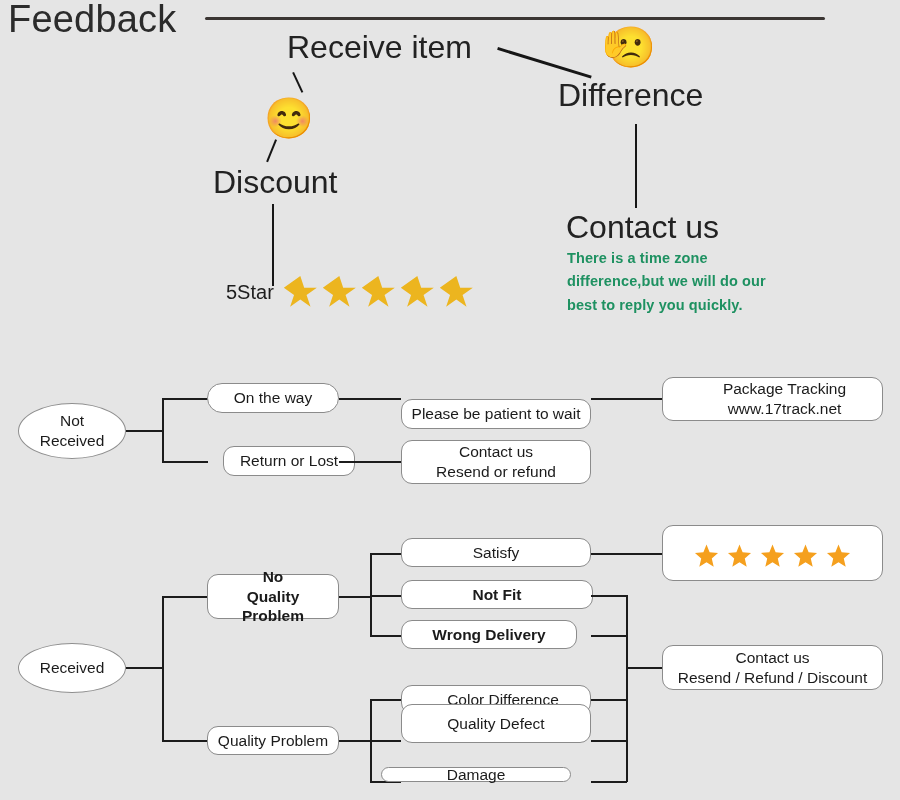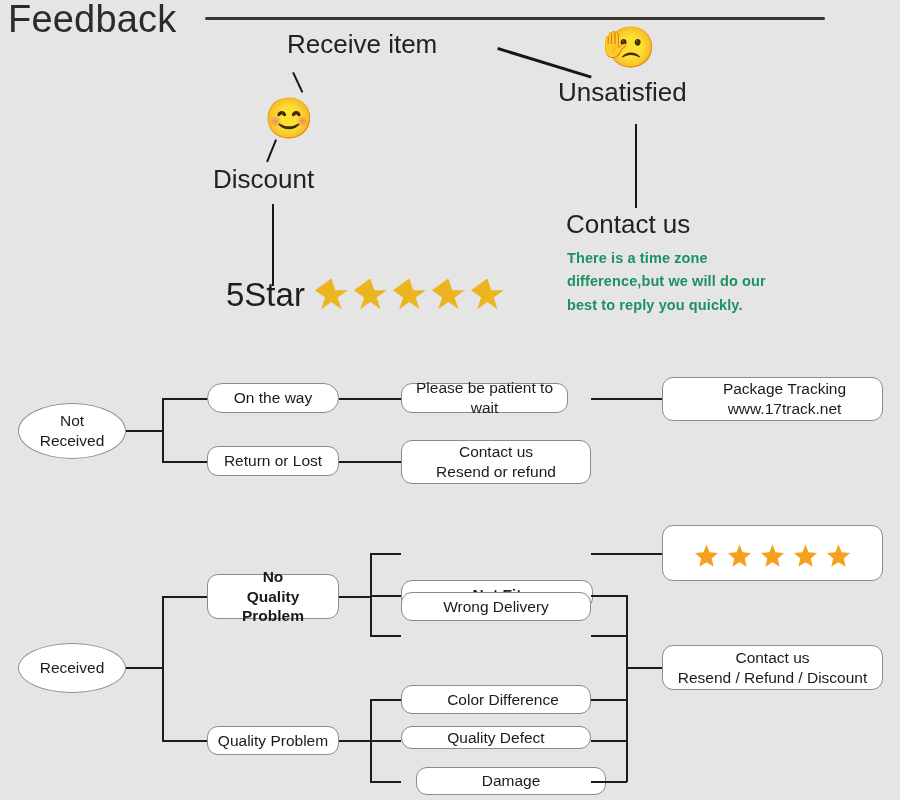--- a/index.html
+++ b/index.html
@@ -36,21 +36,21 @@
     left: 205px;
     top: 17px;
     width: 620px;
     height: 3px;
     background: #3b3633;
     border-radius: 2px;
   }
 
   
   .big-label {
-    font-size: 26px;
+    font-size: 32px;
     font-weight: 400;
     color: #222222;
     white-space: nowrap;
     line-height: 1.05;
     text-align: center;
   }
   .lbl-receive-item { left: 287px; top: 31px; }
   .lbl-unsatisfied  { left: 558px; top: 79px; }
   .lbl-satisfied    { left: 213px; top: 166px; }
   .lbl-contact-us   { left: 566px; top: 211px; }
@@ -83,21 +83,21 @@
   
   .fivestar-row {
     left: 226px;
     top: 276px;
     display: flex;
     align-items: center;
     gap: 6px;
     white-space: nowrap;
   }
   .fivestar-text {
-    font-size: 33px;
+    font-size: 20px;
     color: #1d1d1d;
     margin-right: 4px;
   }
   .star-sharp {
     width: 33px;
     height: 33px;
     background: #ecb51f;
     clip-path: polygon(50% 0%, 61.8% 35.5%, 100% 35.5%, 69% 57.3%, 80.9% 93%, 50% 71%, 19.1% 93%, 31% 57.3%, 0% 35.5%);
   }
 
@@ -181,21 +181,21 @@
 
   <div class="abs leader" style="left:277px; top:140px; width:24px; height:2.4px; transform: rotate(112deg);"></div>
 
   <div class="abs big-label lbl-satisfied">Discount</div>
 
   <div class="abs" style="left:598px; top:27px; width:52px; height:52px;">
     <span class="abs emoji" style="left:8px; top:0; font-size:40px;">🙁</span>
     <span class="abs emoji" style="left:0px; top:4px; font-size:26px;">✋</span>
   </div>
 
-  <div class="abs big-label lbl-unsatisfied">Unsatisfied</div>
+  <div class="abs big-label lbl-unsatisfied">Difference</div>
 
   <div class="abs conn-v" style="left:635px; top:124px; height:84px; width:2.4px; background:#161616;"></div>
 
   <div class="abs big-label lbl-contact-us">Contact us</div>
   <div class="abs green-note">There is a time zone difference,but we will do our best to reply you quickly.</div>
 
   <div class="abs conn-v" style="left:272px; top:204px; height:82px; width:2.4px; background:#161616;"></div>
 
   <div class="abs fivestar-row">
     <span class="fivestar-text">5Star</span>
@@ -214,26 +214,26 @@
   </div>
 
   <div class="abs conn-h" style="left:126px; top:430px; width:37px;"></div>
 
   <div class="abs conn-v" style="left:162px; top:398px; height:64px;"></div>
 
   <div class="abs conn-h" style="left:162px; top:398px; width:46px;"></div>
   <div class="abs conn-h" style="left:162px; top:461px; width:46px;"></div>
 
   <div class="abs node-box" style="left:207px; top:383px; width:132px; height:30px;border-radius:15px;">On the way</div>
-  <div class="abs node-box" style="left:207px; top:446px; width:132px; height:30px;">Return or Lost</div>
+  <div class="abs node-box" style="left:223px; top:446px; width:132px; height:30px;">Return or Lost</div>
 
   <div class="abs conn-h" style="left:339px; top:398px; width:62px;"></div>
   <div class="abs conn-h" style="left:339px; top:461px; width:62px;"></div>
 
-  <div class="abs node-box" style="left:401px; top:383px; width:167px; height:30px;padding-left:6px;">Please be patient to wait</div>
+  <div class="abs node-box" style="left:401px; top:399px; width:190px; height:30px;padding-left:6px;">Please be patient to wait</div>
 
   <div class="abs node-box" style="left:401px; top:440px; width:190px; height:44px;">
     <span style="display:block;">
       <span>Contact us</span><br>
       <span>Resend or refund</span>
     </span>
   </div>
 
   <div class="abs conn-h" style="left:591px; top:398px; width:71px;"></div>
 
@@ -259,32 +259,33 @@
   </div>
 
   <div class="abs node-box" style="left:207px; top:726px; width:132px; height:29px;">Quality Problem</div>
 
   <div class="abs conn-h" style="left:339px; top:596px; width:32px;"></div>
   <div class="abs conn-v" style="left:370px; top:553px; height:83px;"></div>
   <div class="abs conn-h" style="left:370px; top:553px; width:31px;"></div>
   <div class="abs conn-h" style="left:370px; top:595px; width:31px;"></div>
   <div class="abs conn-h" style="left:370px; top:635px; width:31px;"></div>
 
+  <div class="abs node-box" style="left:401px; top:538px; width:190px; height:29px;">Satisfy</div>
   <div class="abs node-box" style="left:401px; top:580px; width:192px; height:29px;font-weight:bold;">Not Fit</div>
-  <div class="abs node-box" style="left:401px; top:592px; width:190px; height:29px;">Wrong Delivery</div>
+  <div class="abs node-box" style="left:401px; top:620px; width:176px; height:29px;font-weight:bold;">Wrong Delivery</div>
 
   <div class="abs conn-h" style="left:339px; top:740px; width:32px;"></div>
   <div class="abs conn-v" style="left:370px; top:699px; height:83px;"></div>
   <div class="abs conn-h" style="left:370px; top:699px; width:31px;"></div>
   <div class="abs conn-h" style="left:370px; top:740px; width:31px;"></div>
   <div class="abs conn-h" style="left:370px; top:781px; width:31px;"></div>
 
   <div class="abs node-box" style="left:401px; top:685px; width:190px; height:29px;padding-left:20px;">Color Difference</div>
-  <div class="abs node-box" style="left:401px; top:726px; width:190px; height:23px;">Quality Defect</div>
-  <div class="abs node-box" style="left:416px; top:767px; width:190px; height:28px;text-align:center;">Damage</div>
+  <div class="abs node-box" style="left:401px; top:704px; width:190px; height:39px;">Quality Defect</div>
+  <div class="abs node-box" style="left:381px; top:767px; width:190px; height:15px;text-align:center;">Damage</div>
 
   <div class="abs conn-h" style="left:591px; top:553px; width:71px;"></div>
 
   <div class="abs feedback-box" style="left:662px; top:525px; width:221px; height:56px;">
     <span class="fb-stars">
       <span class="star-round"></span>
       <span class="star-round"></span>
       <span class="star-round"></span>
       <span class="star-round"></span>
       <span class="star-round"></span>

